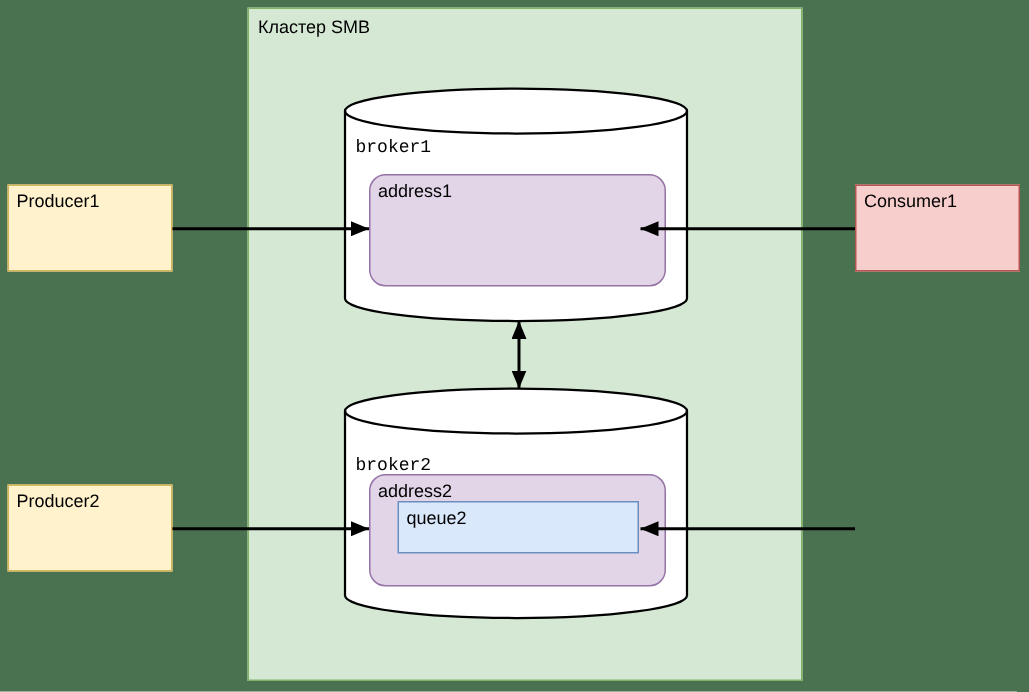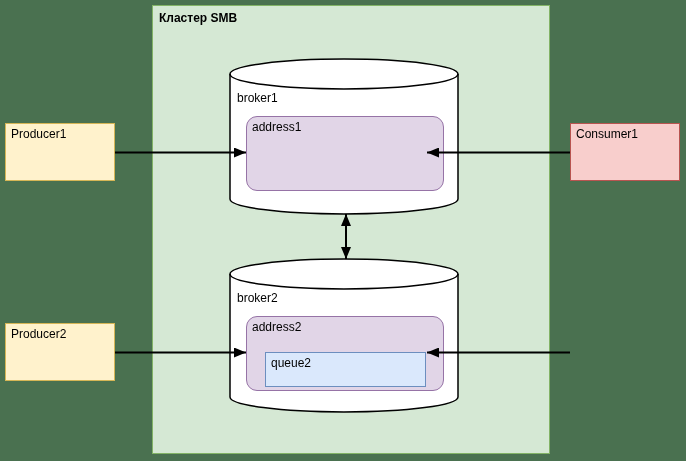--- a/index.html
+++ b/index.html
@@ -10,26 +10,25 @@
   }
   .stage {
     position: relative;
     width: 686px;
     height: 461px;
     background: var(--background, #4a7150);
     overflow: hidden;
   }
   .cluster {
     position: absolute;
-    left: 152px; top: 5px;
-    width: 398px; height: 449px;
+    left: 165px; top: 5px;
+    width: 370px; height: 449px;
     background: var(--cluster-fill, #d5e8d4);
     border: 1px solid var(--cluster-stroke, #82b366);
     box-sizing: border-box;
-    font-weight: bold;
   }
   .cluster-title {
     position: absolute;
     left: 6px; top: 5px;
     white-space: nowrap;
   }
   .layer {
     position: absolute;
     left: 0; top: 0;
     width: 686px; height: 461px;
@@ -41,20 +40,21 @@
     stroke-width: 1.5;
   }
   .cyl-rim {
     fill: none;
     stroke: var(--cylinder-stroke, #000000);
     stroke-width: 1.5;
   }
   .broker-label {
     position: absolute;
     white-space: nowrap;
+    font-family: Liberation Mono, monospace;
   }
   .address-box {
     position: absolute;
     width: 198px; height: 75px;
     background: var(--address-fill, #e1d5e7);
     border: 1px solid var(--address-stroke, #9673a6);
     border-radius: 11px;
     box-sizing: border-box;
   }
   .address-label {
@@ -116,25 +116,25 @@
       <path class="cyl-body" d="M 230 274 A 114 15 0 0 1 458 274 L 458 397 A 114 15 0 0 1 230 397 Z"></path>
       <path class="cyl-rim" d="M 230 274 A 114 15 0 0 0 458 274"></path>
     </g>
   </svg>
 
   <div class="broker-label" style="left:237px; top:91px;">broker1</div>
   <div class="address-box" style="left:246px; top:116px;">
     <div class="address-label">address1</div>
   </div>
 
-  <div class="broker-label" style="left:237px; top:291px;">broker2</div>
+  <div class="broker-label" style="left:237px; top:303px;">broker2</div>
   <div class="address-box" style="left:246px; top:316px;">
     <div class="address-label">address2</div>
   </div>
-  <div class="queue-box" style="left:265px; top:352px;">
+  <div class="queue-box" style="left:265px; top:334px;">
     <div class="queue-label">queue2</div>
   </div>
 
   <div class="endpoint-box producer-box" style="left:5px; top:123px;">
     <div class="endpoint-label">Producer1</div>
   </div>
   <div class="endpoint-box producer-box" style="left:5px; top:323px;text-decoration:underline;">
     <div class="endpoint-label">Producer2</div>
   </div>
 

